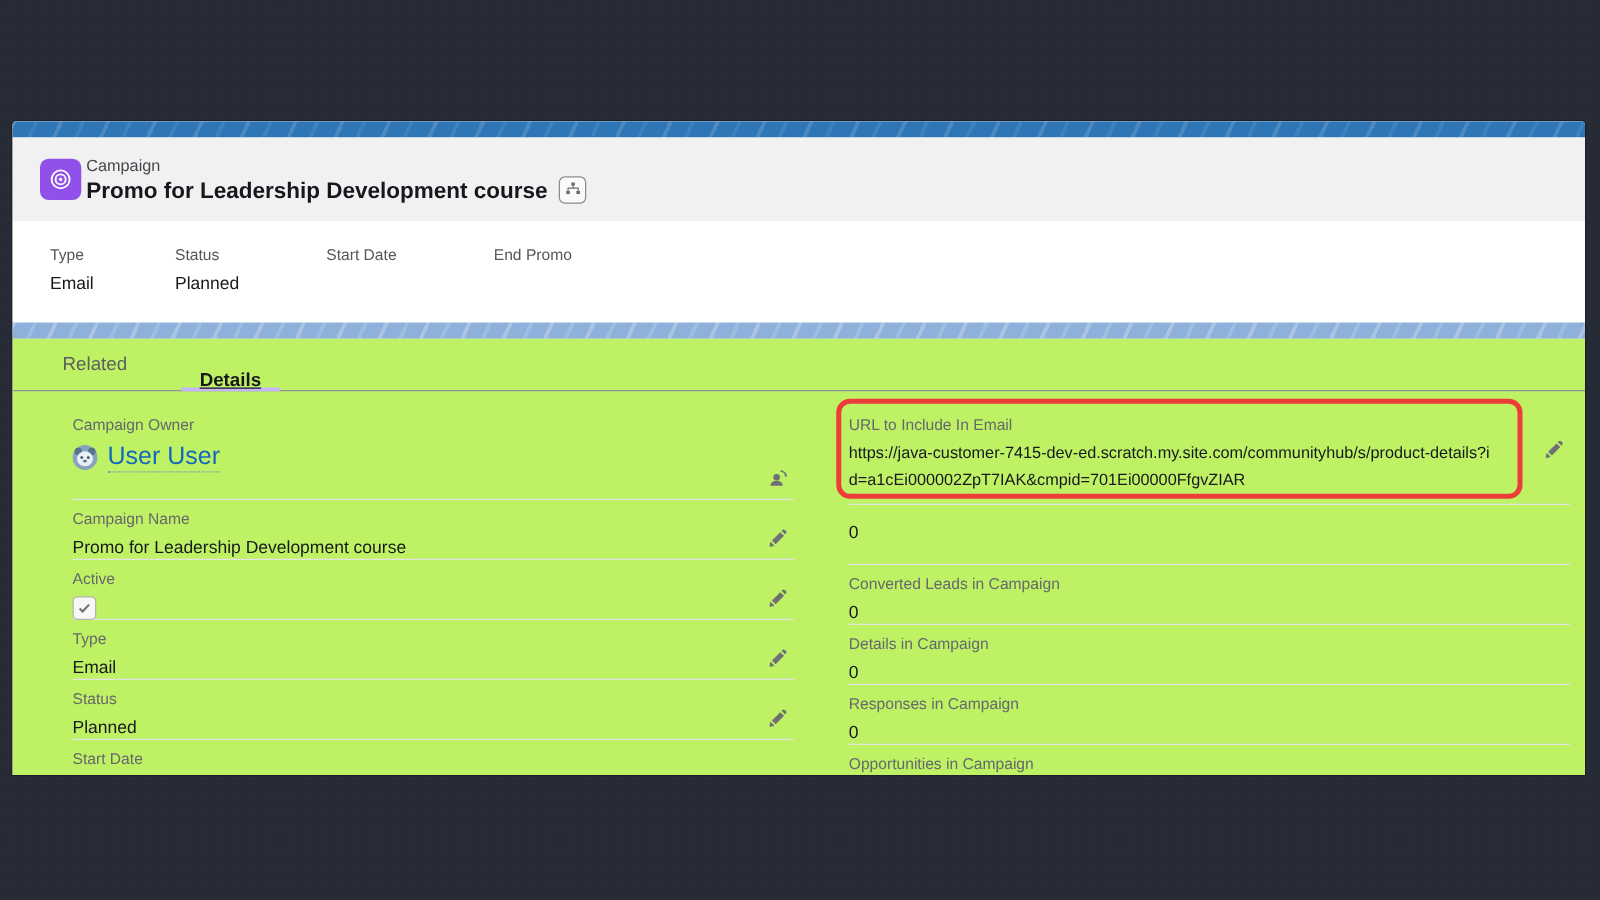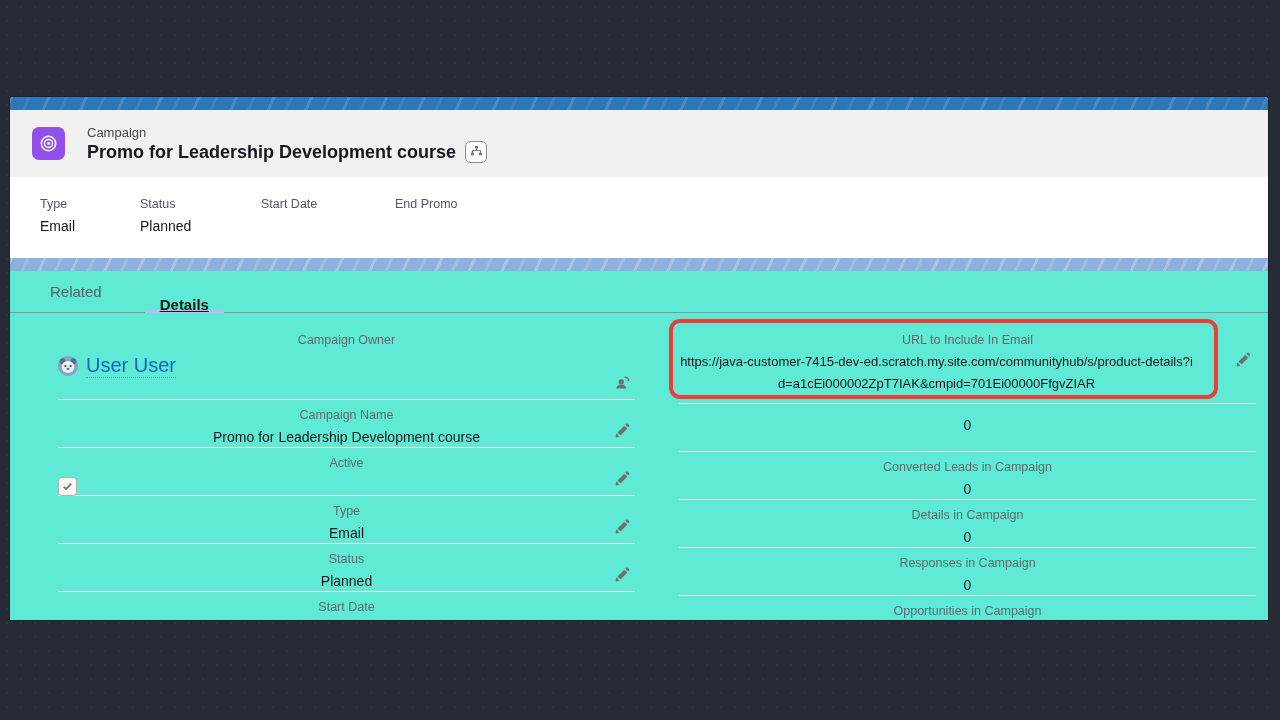--- a/index.html
+++ b/index.html
@@ -24,21 +24,21 @@
   }
   
   .highlights-head{
     height:67px;background:#f1f1f2;display:flex;align-items:center;
     padding-left:22px;box-sizing:border-box;
   }
   .entity-icon{
     width:33px;height:33px;border-radius:7px;background:#9050e9;
     display:flex;align-items:center;justify-content:center;flex:0 0 auto;
   }
-  .entity-text{margin-left:22px;}
+  .entity-text{margin-left:4px;}
   .entity-label{font-size:13px;color:#44474c;line-height:15px;}
   .title-row{display:flex;align-items:center;margin-top:1px;}
   .page-title{font-size:18px;font-weight:bold;color:#16181d;line-height:22px;margin:0;}
   .hier-btn{
     margin-left:9px;width:22px;height:22px;border:1px solid #8c8c8c;border-radius:5px;
     background:#fbfbfb;display:flex;align-items:center;justify-content:center;padding:0;cursor:pointer;
   }
   
   .highlights-fields{
     height:81px;background:#fffffe;display:flex;box-sizing:border-box;
@@ -49,21 +49,21 @@
   .hfield .hvalue{font-size:14px;color:#16181d;line-height:18px;margin-top:5px;}
   .hf-type{width:100px;}
   .hf-status{width:121px;}
   .hf-start{width:134px;}
   
   .blue-strip{
     height:13px;background:#8db1da;
     background-image:repeating-linear-gradient(115deg, rgba(255,255,255,0.25) 0 3px, transparent 3px 15px, rgba(255,255,255,0.15) 15px 18px, transparent 18px 30px);
   }
   
-  .details-card{background:#5eead4;height:349px;text-align:center;}
+  .details-card{background:#bef264;height:349px;}
   .tabs{
     display:flex;align-items:stretch;height:41px;padding-left:38px;
     border-bottom:1px solid #90949a;gap:41px;
   }
   .tab{
     display:flex;align-items:center;font-size:15px;color:#5b5e63;cursor:pointer;
     padding:0 2px;box-sizing:border-box;
   }
   .tab.active{
     color:#16181d;font-weight:bold;text-decoration:underline;

